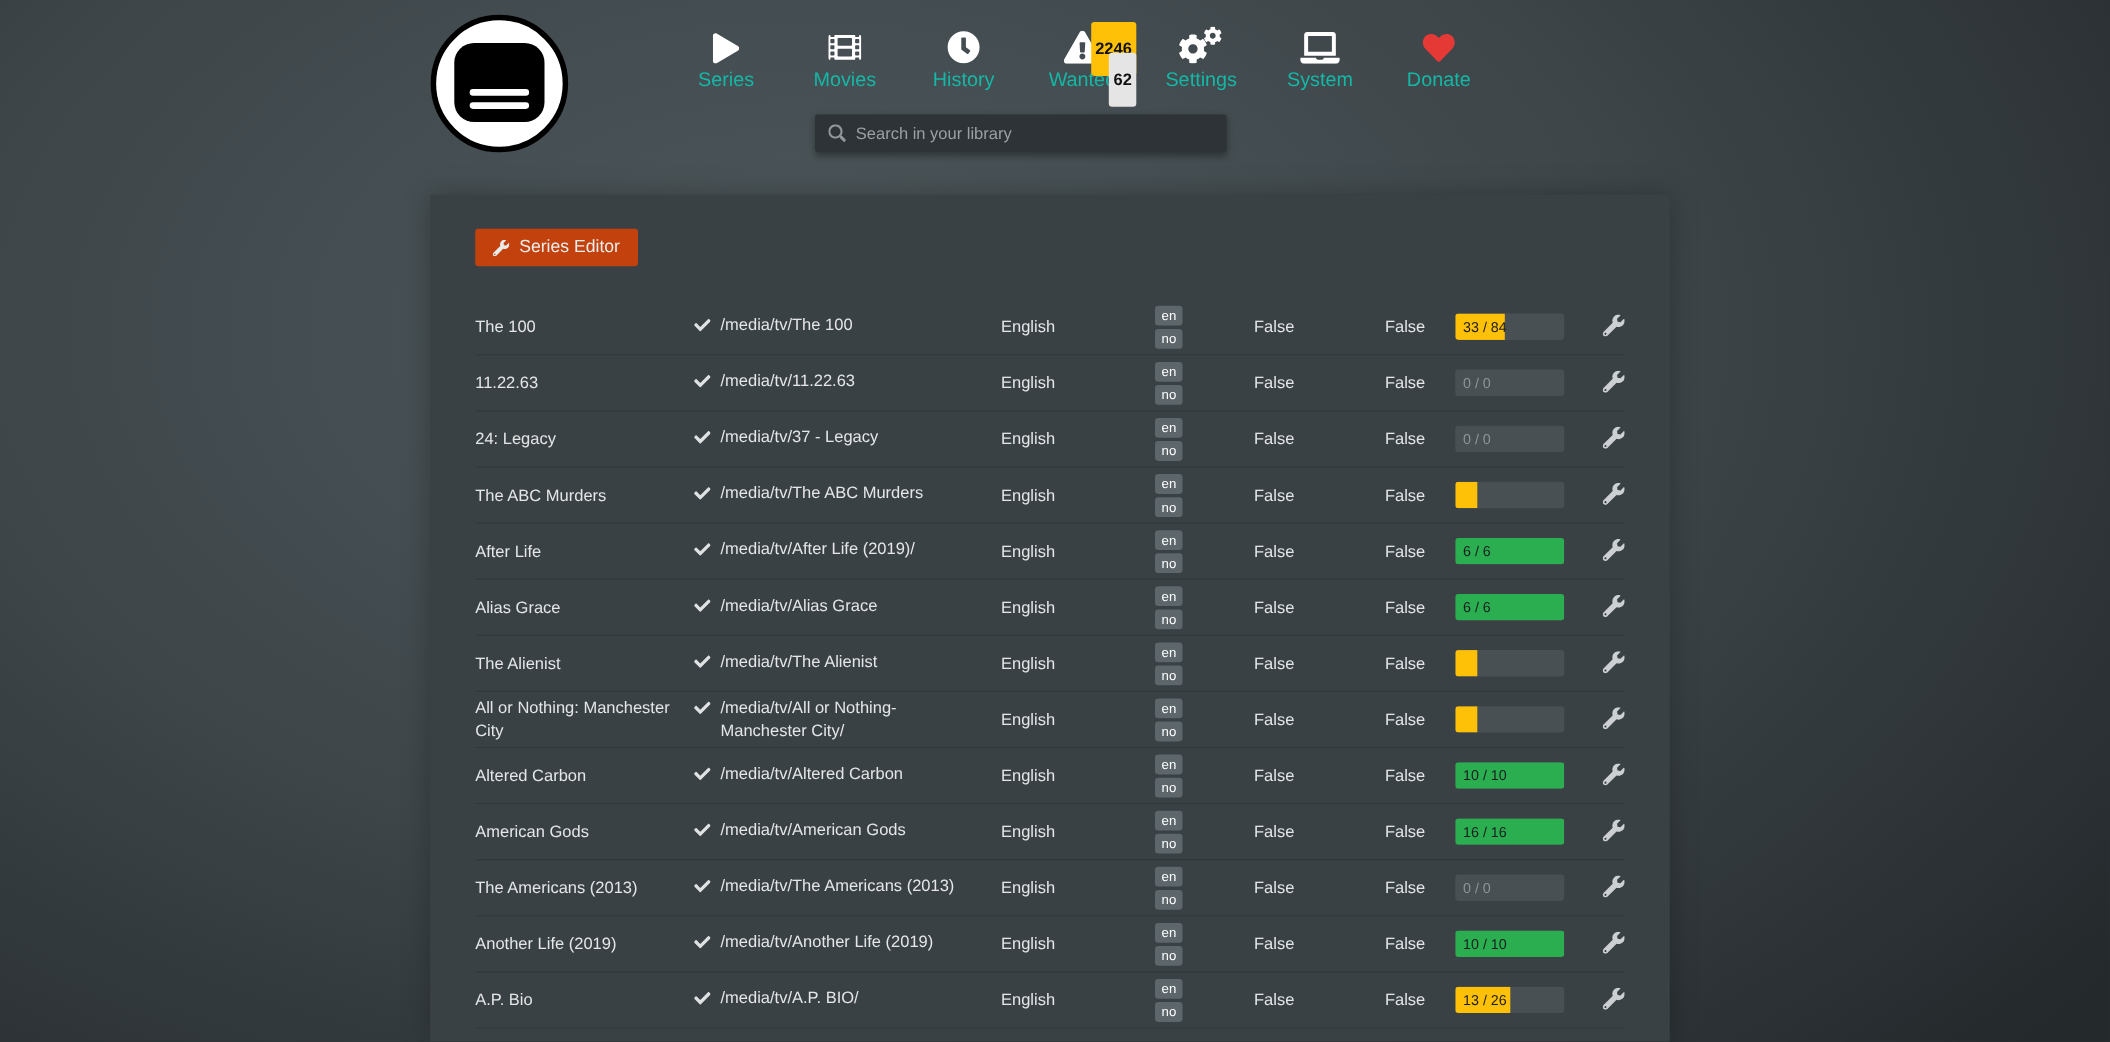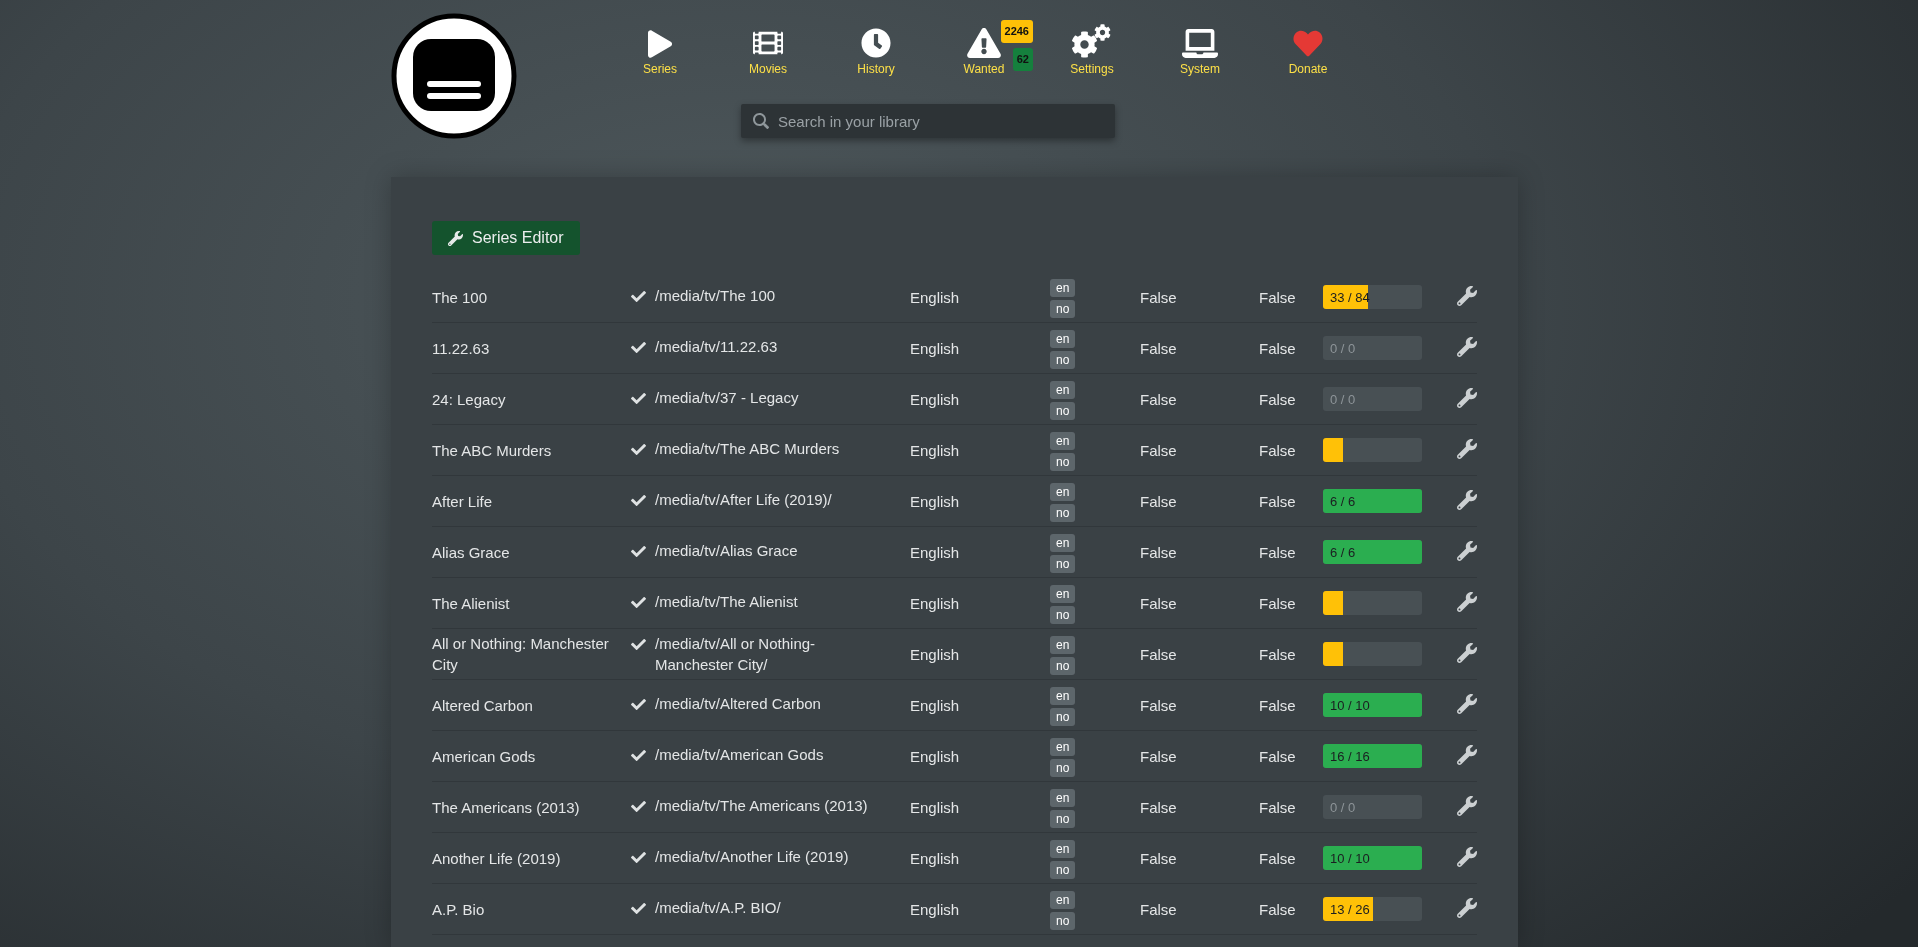--- a/index.html
+++ b/index.html
@@ -18,28 +18,28 @@
     position:absolute; left:390px; top:12px; width:128px; height:128px;
     cursor:pointer; background:none; border:none;
   }
   .nav { position:absolute; left:606px; top:22px; display:flex; }
   .nav-item {
     width:108px; display:flex; flex-direction:column; align-items:center;
     cursor:pointer; position:relative; background:none; border:none; color:#fff;
   }
   .nav-icon-box { height:36px; display:flex; align-items:flex-end; justify-content:center; }
   .nav-icon-box svg { fill:#fff; }
-  .nav-label { margin-top:4px; font-size:12px; color:#fde047; }
+  .nav-label { margin-top:4px; font-size:18px; color:#14b8a6; }
   .heart { fill:#e53935 !important; }
   .nav-badge {
-    position:absolute; font-size:11px; font-weight:bold; line-height:1;
-    padding:6px 4px; border-radius:3px; color:#111;
+    position:absolute; font-size:15px; font-weight:bold; line-height:1;
+    padding:17px 4px; border-radius:3px; color:#111;
   }
   .badge-top    { right:5px; top:-2px;  background:#ffc107; }
-  .badge-bottom { right:5px; top:26px;  background:#15803d; }
+  .badge-bottom { right:5px; top:26px;  background:#e5e5e5; }
   .cogs-wrap { position:relative; width:42px; height:34px; }
   .cog-big   { position:absolute; left:0; bottom:0; width:27px; height:27px; }
   .cog-small { position:absolute; right:2px; top:0;  width:17px; height:17px; }
 
   .search-wrap {
     position:absolute; left:741px; top:104px; width:374px; height:34px;
     background:#2d3336; border-radius:2px; display:flex; align-items:center;
     padding:0 12px; box-shadow:0 3px 7px rgba(0,0,0,0.35);
   }
   .search-wrap svg { fill:#8f979b; flex:none; margin-right:9px; }
@@ -48,23 +48,23 @@
     color:#d6d9da; font-size:15px; font-family:"Liberation Sans", sans-serif;
   }
   .search-input::placeholder { color:#9aa1a5; }
 
   
   .panel {
     position:absolute; left:391px; top:177px; width:1127px; height:770px;
     background:#3a4145; overflow:hidden; box-shadow:0 0 24px rgba(0,0,0,0.25);
   }
   .editor-btn {
-    position:absolute; left:41px; top:44px; height:34px;
+    position:absolute; left:41px; top:31px; height:34px;
     display:inline-flex; align-items:center; gap:9px; padding:0 16px;
-    background:#14532d; border:none; border-radius:3px; cursor:pointer;
+    background:#c2410c; border:none; border-radius:3px; cursor:pointer;
     color:#eceeee; font-size:16px; font-family:"Liberation Sans", sans-serif;
   }
   .editor-btn svg { fill:#e8eaea; }
 
   .table { position:absolute; left:41px; top:95px; width:1045px; }
   .thead, .trow { display:flex; align-items:center; }
   .thead { min-height:52px; border-bottom:1px solid rgba(0,0,0,0.2); }
   .trow  { min-height:48px; padding:4px 0; border-bottom:1px solid rgba(0,0,0,0.14);justify-content:center; }
   .cell { padding-right:14px; font-size:15px; line-height:21px; color:#e4e6e7; }
   .th { font-weight:bold; color:#ffffff; }

